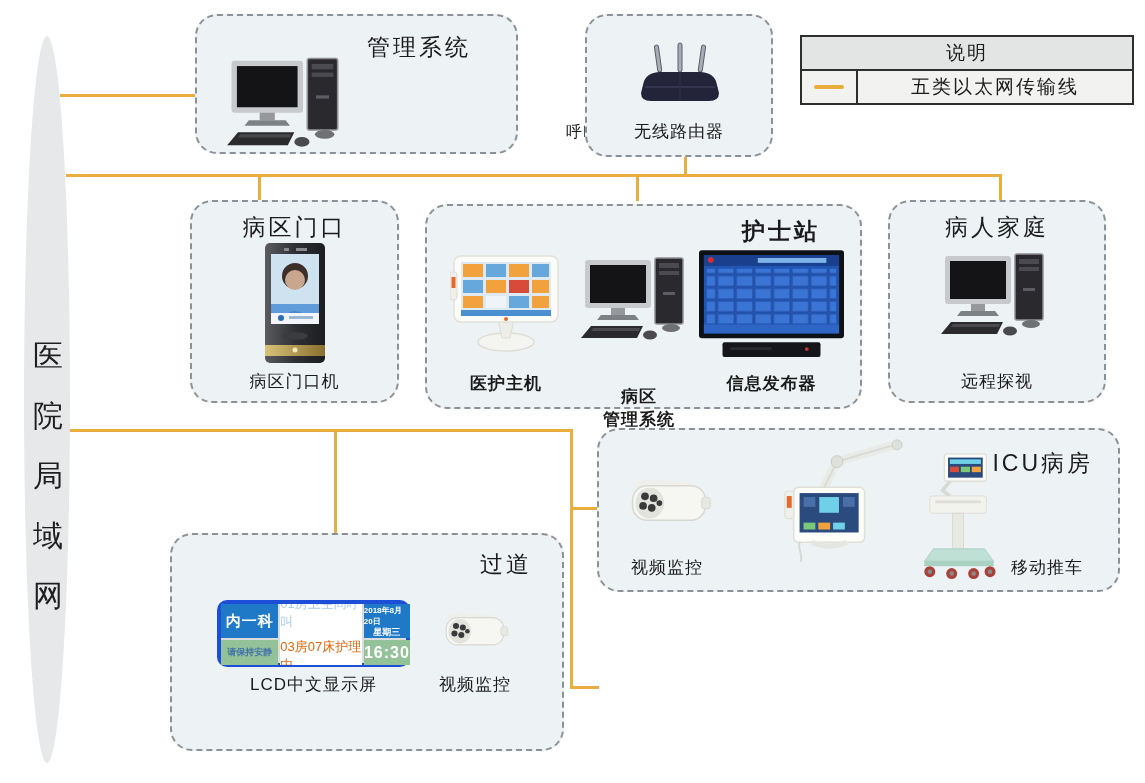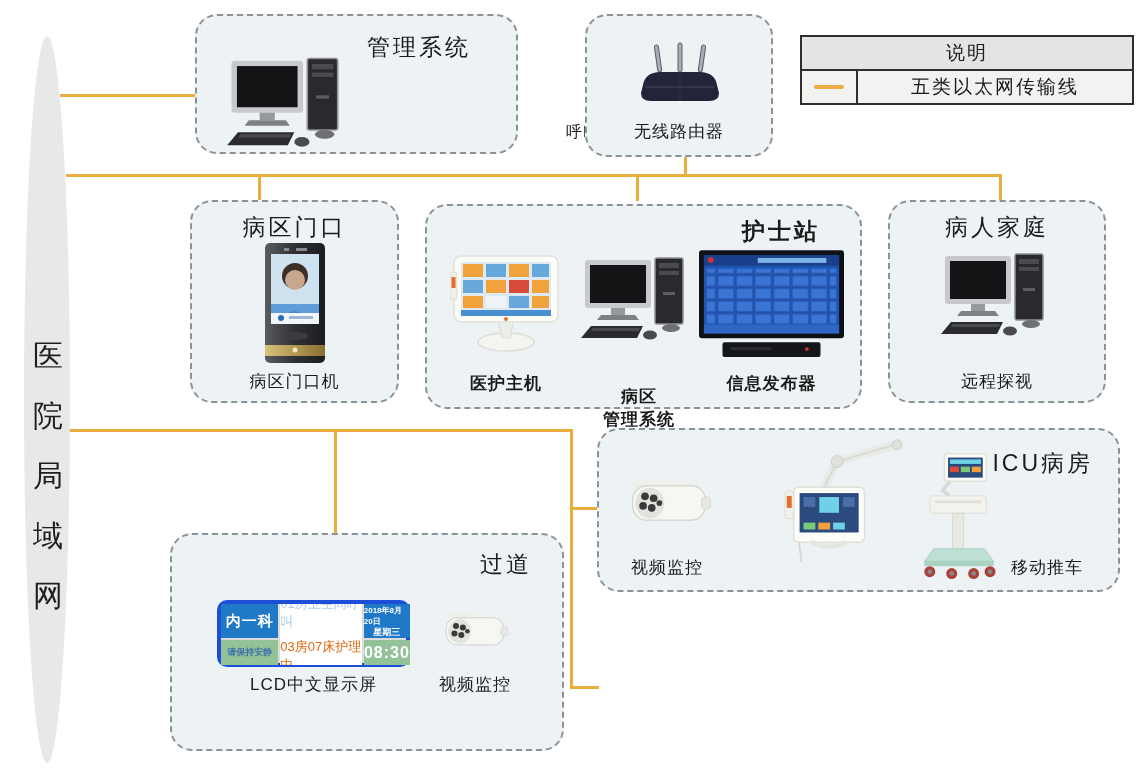--- a/index.html
+++ b/index.html
@@ -304,21 +304,21 @@
         <div class="lcd-cell lcd-dept">内一科</div>
         <div class="lcd-cell lcd-call">
           <div class="c1">01房卫生间呼叫</div>
           <div class="c2">03房07床护理中</div>
         </div>
         <div class="lcd-cell lcd-date">
           <div>2018年8月20日</div>
           <div class="wk">星期三</div>
         </div>
         <div class="lcd-cell lcd-quiet">请保持安静</div>
-        <div class="lcd-cell lcd-time">08:30</div>
+        <div class="lcd-cell lcd-time">16:30</div>
       </div>
     </div>
     <svg class="icon" style="left:265px;top:72px;width:76px;height:50px;">
         <use href="#sym-camera"></use>
       </svg>
     <div class="dev-label" style="left:45px;width:193px;top:138px;">LCD中文显示屏</div>
     <div class="dev-label" style="left:253px;width:100px;top:138px;">视频监控</div>
   </div>
 
   <div class="panel" style="left:597px;top:428px;width:523px;height:164px;">

